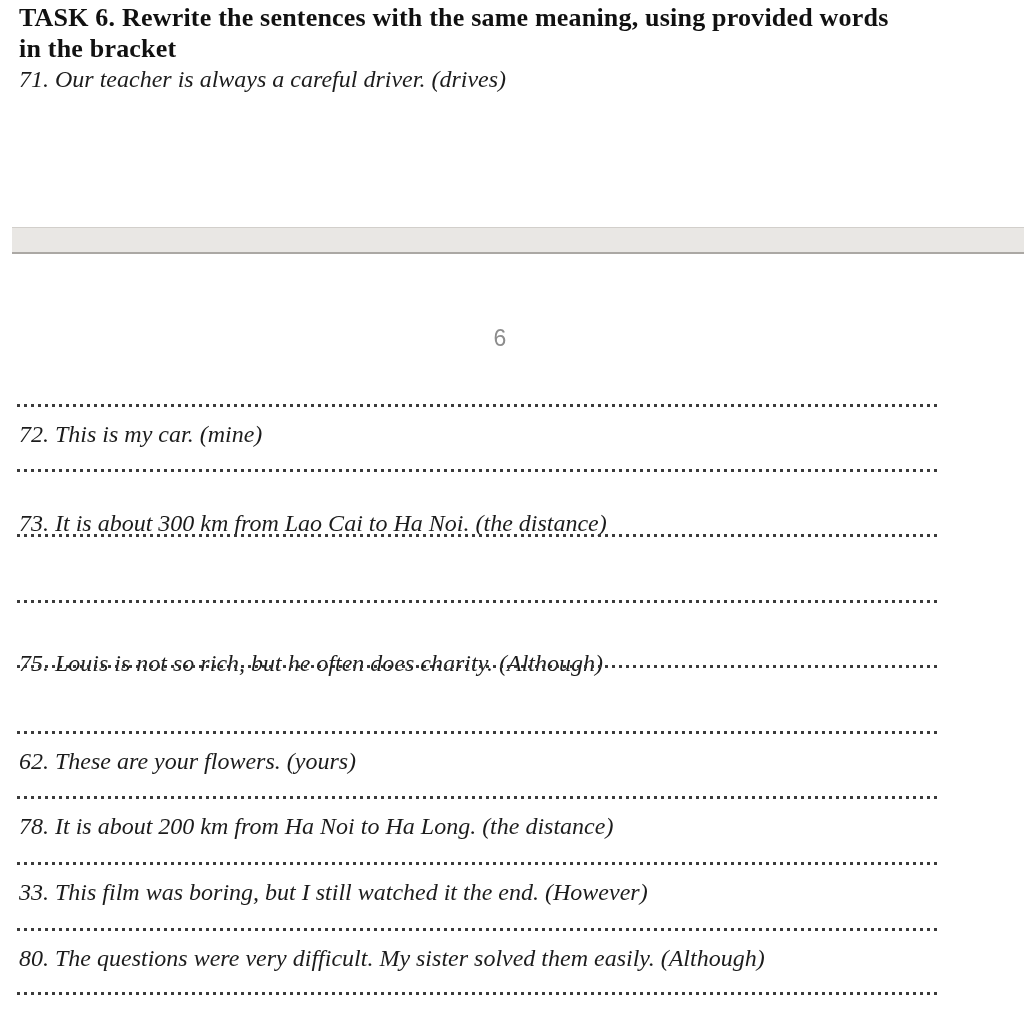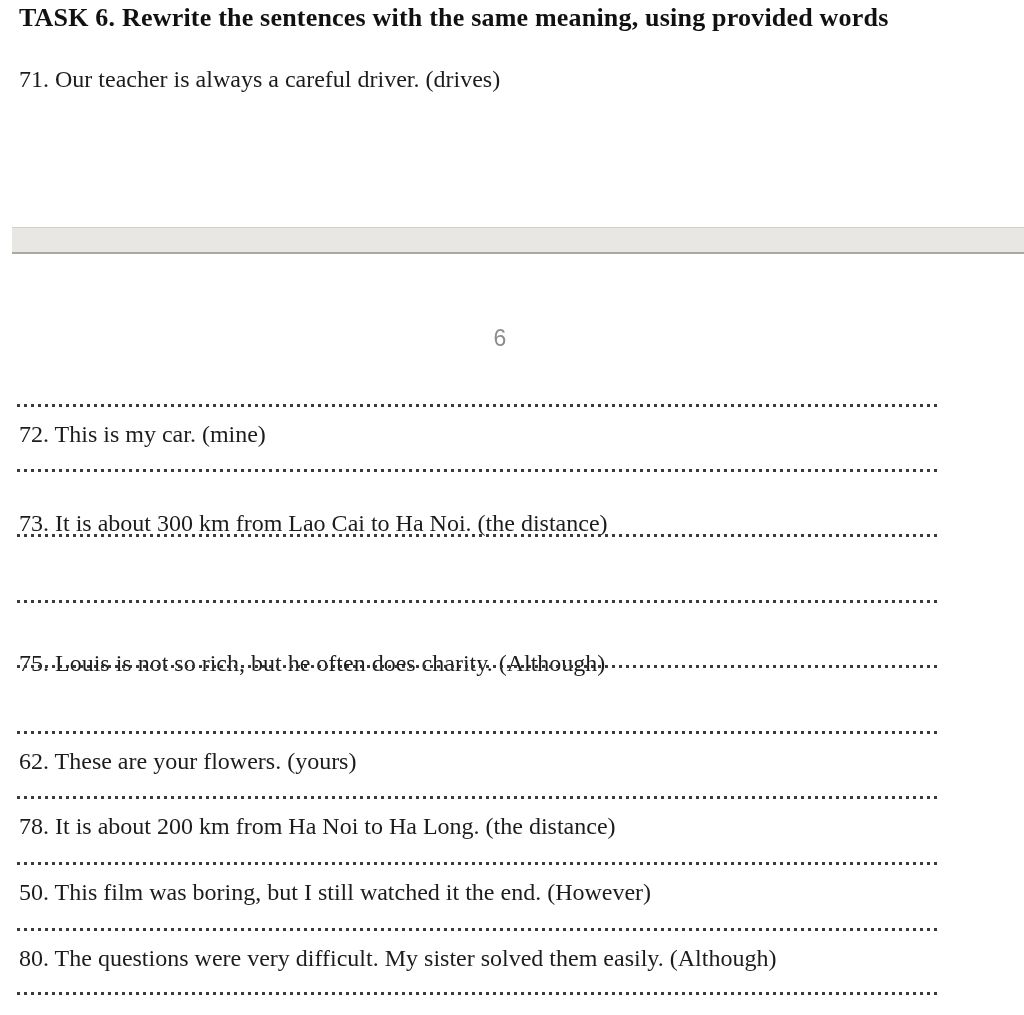--- a/index.html
+++ b/index.html
@@ -30,20 +30,21 @@
     color: #111111;
     letter-spacing: 0.2px;
   }
   .exercise-line {
     position: absolute;
     left: 7px;
     font-size: 24px;
     line-height: 30px;
     white-space: nowrap;
     color: #1c1c1c;
+    font-style: italic;
   }
   .page-separator {
     position: absolute;
     left: 0;
     top: 227px;
     width: 1024px;
     height: 24px;
     background: #e9e7e4;
     border-top: 1px solid #d2cfcb;
     border-bottom: 2px solid #aba8a4;
@@ -70,20 +71,21 @@
     );
   }
 </style>
 </head>
 <body>
 
 <div class="page">
 
   <div class="task-heading">
     <span>TASK 6. Rewrite the sentences with the same meaning, using provided words</span><br>
+    <span>in the bracket</span>
   </div>
 
   <div class="exercise-line" style="top:64px">71. Our teacher is always a careful driver. (drives)</div>
 
   <div class="page-separator"></div>
 
   <div class="page-number">6</div>
 
   <div class="dotted-line" style="top:404px"></div>
   <div class="exercise-line" style="top:419px">72. This is my car. (mine)</div>
@@ -98,20 +100,20 @@
 
   <div class="dotted-line" style="top:665px"></div>
 
   <div class="dotted-line" style="top:731px"></div>
   <div class="exercise-line" style="top:746px">62. These are your flowers. (yours)</div>
 
   <div class="dotted-line" style="top:796px"></div>
   <div class="exercise-line" style="top:811px">78. It is about 200 km from Ha Noi to Ha Long. (the distance)</div>
 
   <div class="dotted-line" style="top:862px"></div>
-  <div class="exercise-line" style="top:877px">50. This film was boring, but I still watched it the end. (However)</div>
+  <div class="exercise-line" style="top:877px">33. This film was boring, but I still watched it the end. (However)</div>
 
   <div class="dotted-line" style="top:928px"></div>
   <div class="exercise-line" style="top:943px">80. The questions were very difficult. My sister solved them easily. (Although)</div>
 
   <div class="dotted-line" style="top:992px"></div>
 
 </div>
 
 </body></html>

